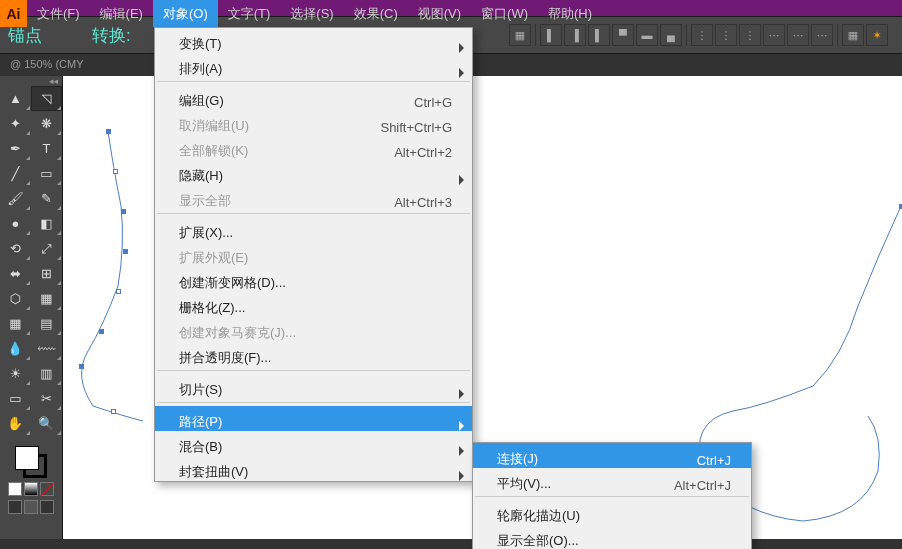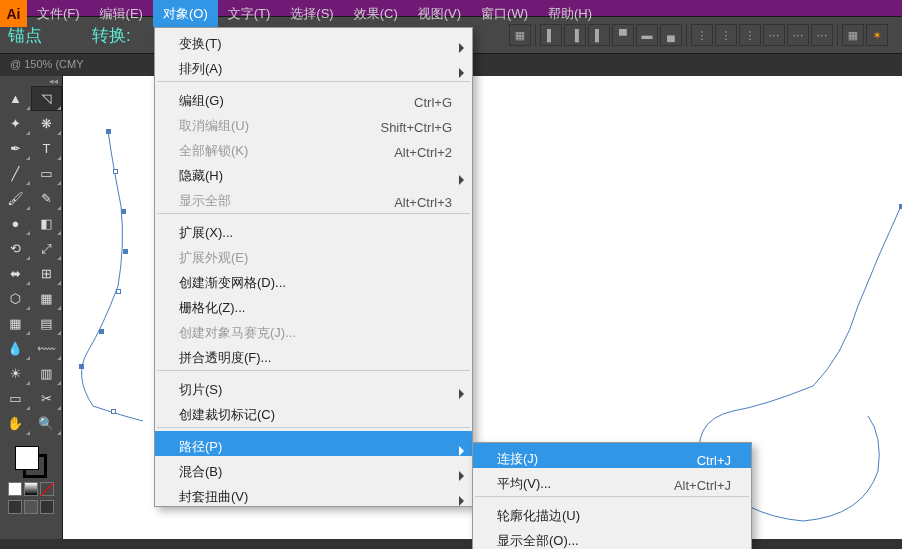--- a/index.html
+++ b/index.html
@@ -300,23 +300,20 @@
       <span>创建对象马赛克(J)...</span>
     </div>
     <div class="mrow">
       <span>拼合透明度(F)...</span>
     </div>
     <div class="msep"></div>
     <div class="mrow">
       <span>切片(S)</span>
       <span class="arr"></span>
     </div>
-    <div class="mrow">
-      <span>创建裁切标记(C)</span>
-    </div>
     <div class="msep"></div>
     <div class="mrow hl">
       <span>路径(P)</span>
       <span class="arr"></span>
     </div>
     <div class="mrow">
       <span>混合(B)</span>
       <span class="arr"></span>
     </div>
     <div class="mrow">

